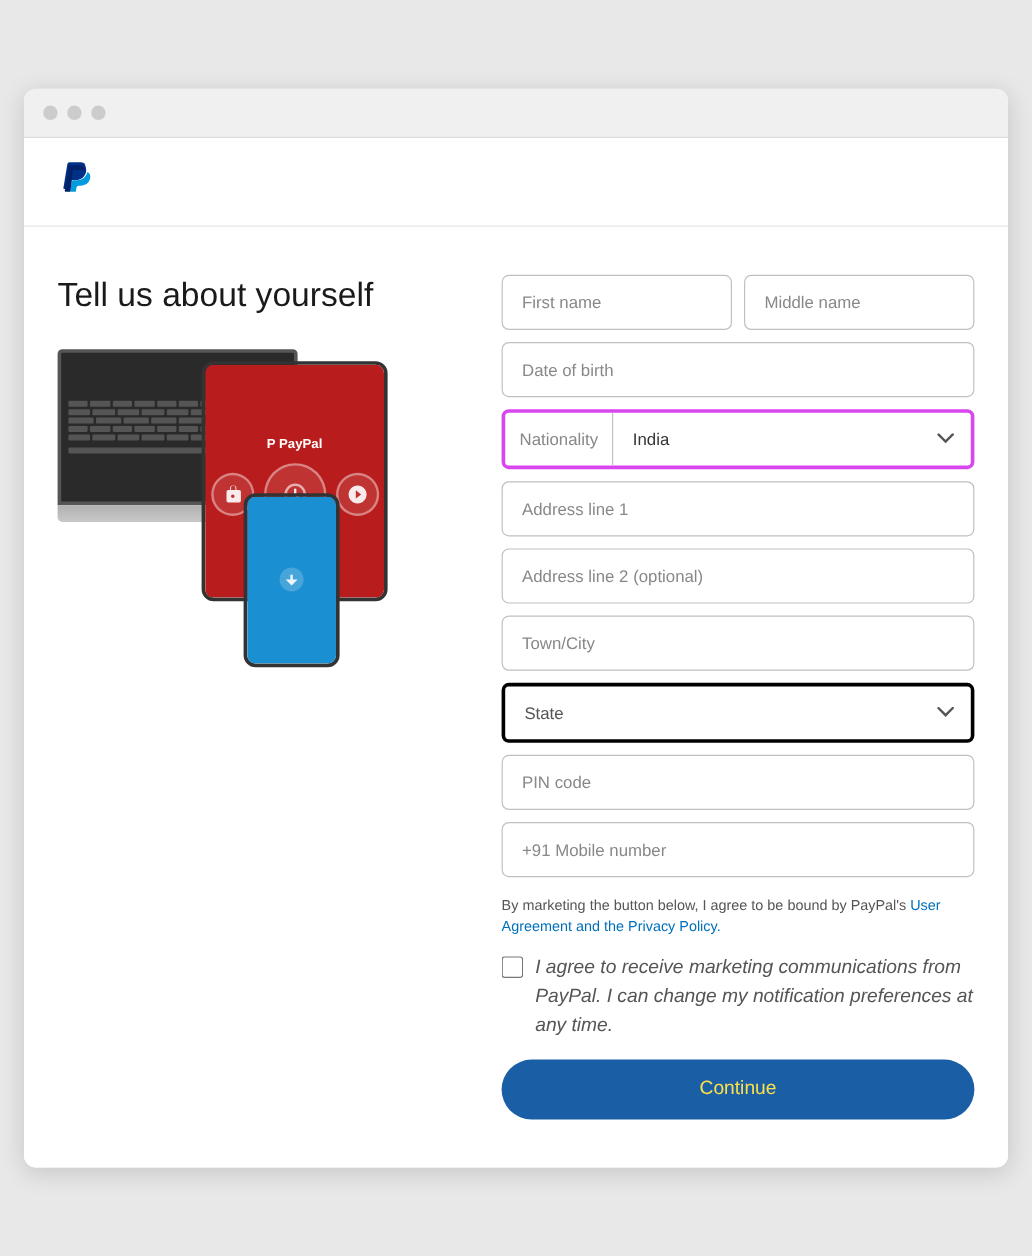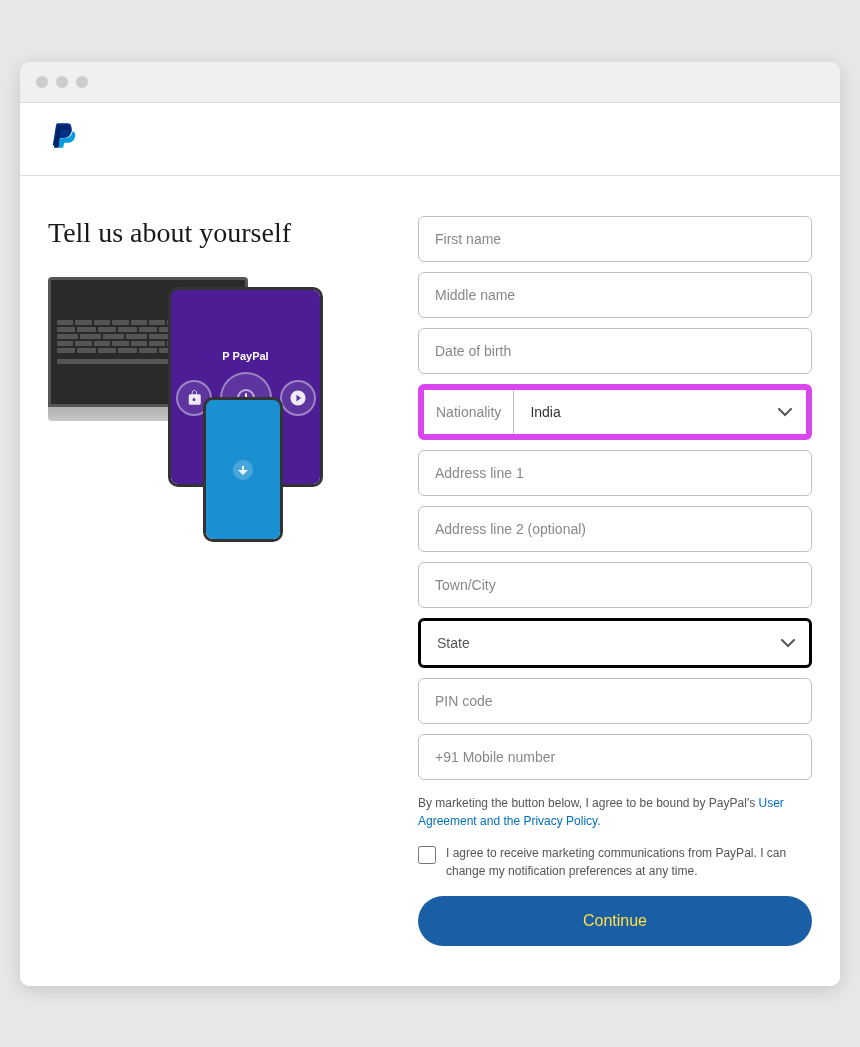--- a/index.html
+++ b/index.html
@@ -58,21 +58,20 @@
       flex-direction: column;
       justify-content: flex-start;
       padding-top: 0;
     }
     .page-title {
       font-size: 28px;
       font-weight: 300;
       color: #1a1a1a;
       margin-bottom: 28px;
       line-height: 1.2;
-      font-family: Liberation Serif, serif;
     }
     .device-illustration {
       position: relative;
       width: 300px;
       height: 220px;
     }
     
     .laptop {
       position: absolute;
       left: 0;
@@ -126,21 +125,21 @@
       border: 3px solid #333;
       overflow: hidden;
       display: flex;
       flex-direction: column;
       align-items: center;
       justify-content: center;
     }
     .tablet-screen {
       width: 100%;
       height: 100%;
-      background: #4c1d95;
+      background: #b91c1c;
       display: flex;
       flex-direction: column;
       align-items: center;
       justify-content: center;
       gap: 6px;
     }
     .tablet-logo {
       color: white;
       font-size: 11px;
       font-weight: bold;
@@ -193,21 +192,20 @@
     }
     .right-panel {
       flex: 1;
       display: flex;
       flex-direction: column;
       gap: 10px;
     }
     .form-row {
       display: flex;
       gap: 10px;
-      flex-direction: column;
     }
     .form-field {
       flex: 1;
       position: relative;
     }
     .form-input {
       width: 100%;
       padding: 14px 16px;
       border: 1px solid #c0c0c0;
       border-radius: 6px;
@@ -217,21 +215,21 @@
       background: white;
       font-family: inherit;
     }
     .form-input::placeholder {
       color: #888;
     }
     .select-wrapper {
       position: relative;
       display: flex;
       align-items: center;
-      border: 6px solid #d946ef;
+      border: 3px solid #d946ef;
       border-radius: 6px;
       background: white;
       overflow: hidden;
     }
     .nationality-label {
       padding: 14px 12px;
       font-size: 14px;
       color: #888;
       border-right: 1px solid #c0c0c0;
       white-space: nowrap;
@@ -296,23 +294,24 @@
     .checkbox-input {
       width: 18px;
       height: 18px;
       border: 1px solid #aaa;
       border-radius: 3px;
       flex-shrink: 0;
       cursor: pointer;
       margin-top: 2px;
     }
     .checkbox-label {
-      font-size: 12px;
+      font-size: 16px;
       color: #555;
       line-height: 1.5;
+      font-style: italic;
     }
     .continue-btn {
       width: 100%;
       padding: 16px;
       background: #1a5fa6;
       color: #fde047;
       border: none;
       border-radius: 30px;
       font-size: 16px;
       font-weight: 500;

